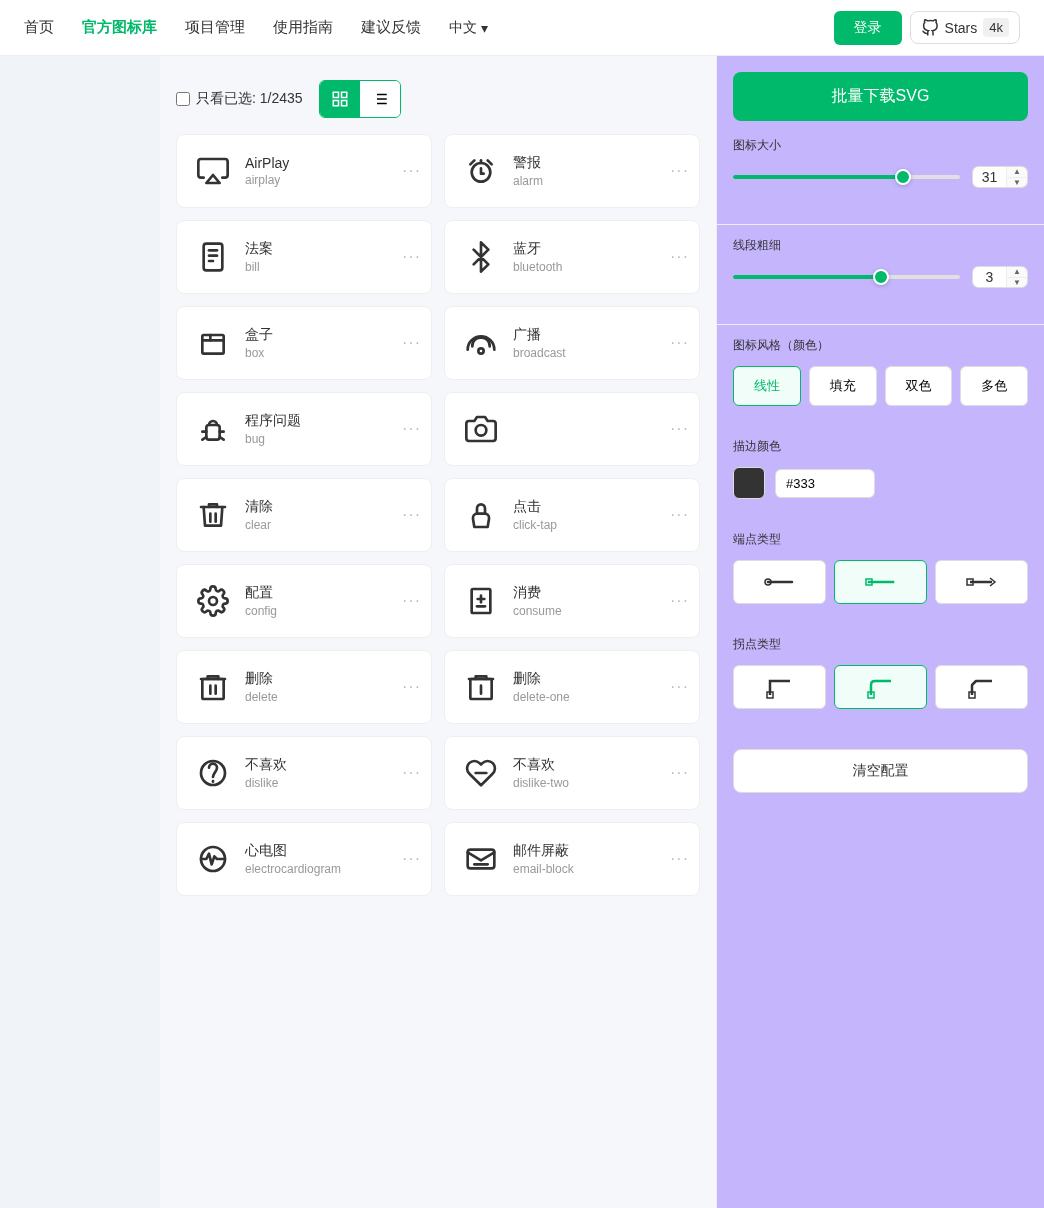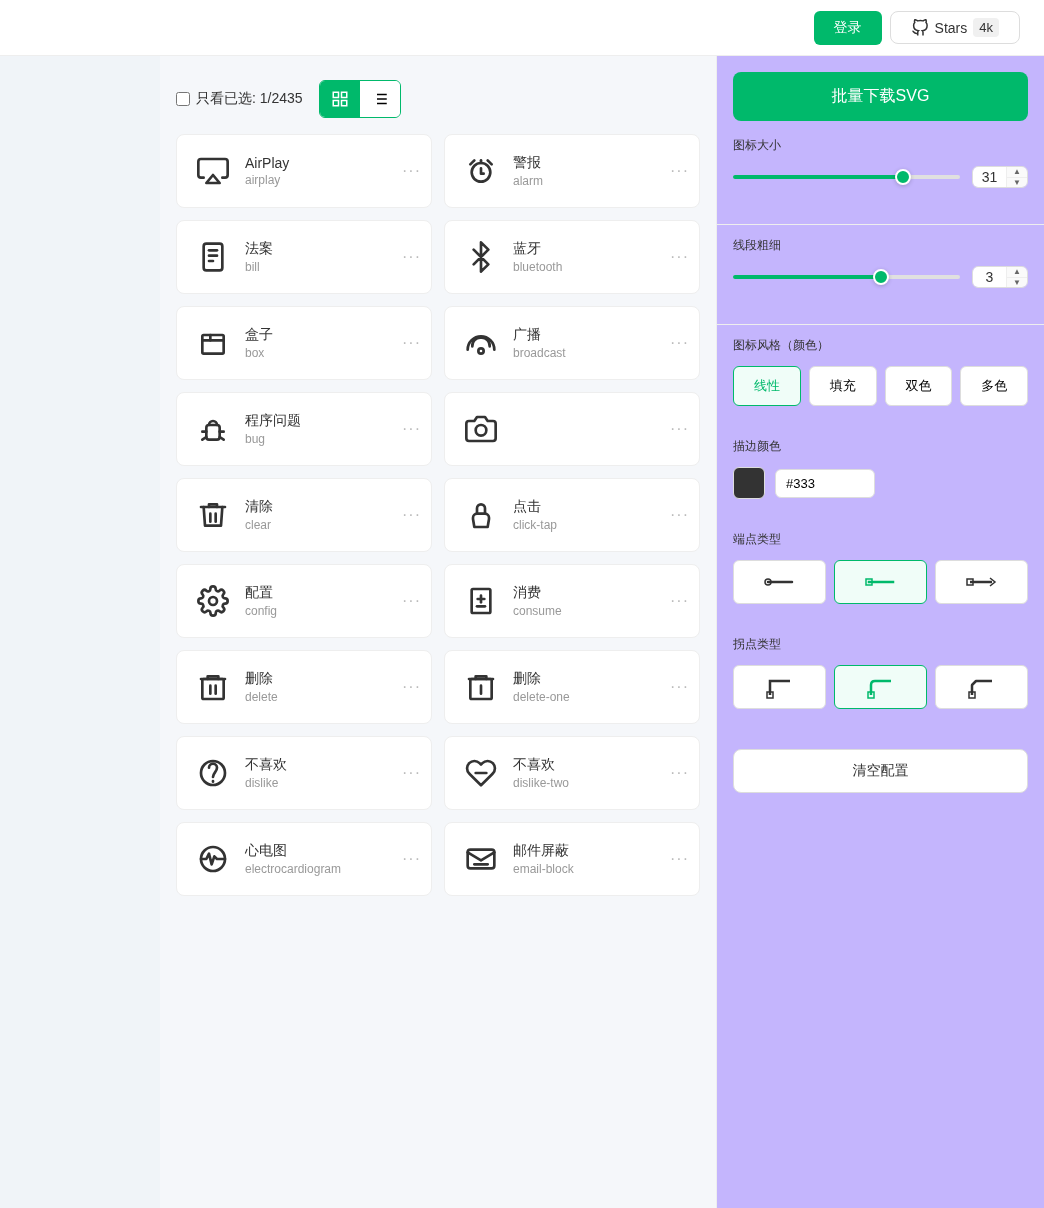--- a/index.html
+++ b/index.html
@@ -6,21 +6,21 @@
     body { font-family: -apple-system, BlinkMacSystemFont, 'PingFang SC', 'Microsoft YaHei', sans-serif; background: #f5f7fa; font-size: 14px; color: #333; }
 
     
     .header { display: flex; align-items: center; background: #fff; padding: 0 24px; height: 56px; border-bottom: 1px solid #eee; gap: 32px; }
     .header-nav { display: flex; align-items: center; gap: 28px; }
     .nav-item { color: #333; cursor: pointer; font-size: 15px; text-decoration: none; }
     .nav-item.active { color: #00b96b; font-weight: 600; }
     .nav-dropdown { display: flex; align-items: center; gap: 4px; color: #333; cursor: pointer; }
     .header-right { margin-left: auto; display: flex; align-items: center; gap: 8px; }
     .login-btn { background: #00b96b; color: #fff; border: none; border-radius: 6px; padding: 8px 20px; font-size: 14px; cursor: pointer; }
-    .stars-btn { display: flex; align-items: center; gap: 6px; border: 1px solid #ddd; border-radius: 8px; padding: 6px 20px; cursor: pointer; background: #fff; text-align: right; }
+    .stars-btn { display: flex; align-items: center; gap: 6px; border: 1px solid #ddd; border-radius: 8px; padding: 6px 10px; cursor: pointer; background: #fff; text-align: right; }
     .stars-count { background: #f0f0f0; border-radius: 4px; padding: 2px 6px; font-size: 13px; }
 
     
     .main-layout { display: flex; height: calc(100vh - 56px); }
 
     
     .sidebar { width: 160px; background: #f0f4f8; padding: 16px 0; flex-shrink: 0; }
 
     
     .content { flex: 1; overflow-y: auto; padding: 16px; }
@@ -79,20 +79,31 @@
     .panel-number-input { width: 56px; border: 1px solid #ddd; border-radius: 6px; display: flex; align-items: stretch; overflow: hidden; }
     .panel-number-val { flex: 1; text-align: center; font-size: 14px; padding: 2px 4px; border: none; outline: none; background: #fff; }
     .panel-number-stepper { display: flex; flex-direction: column; border-left: 1px solid #eee; }
     .panel-number-stepper button { flex: 1; border: none; background: #fafafa; cursor: pointer; padding: 0 4px; font-size: 8px; color: #666; width: 20px; }
     .panel-number-stepper button:first-child { border-bottom: 1px solid #eee; }
   </style>
 </head>
 <body>
 
 <header class="header">
+  <nav class="header-nav">
+    <a class="nav-item">首页</a>
+    <a class="nav-item active">官方图标库</a>
+    <a class="nav-item">项目管理</a>
+    <a class="nav-item">使用指南</a>
+    <a class="nav-item">建议反馈</a>
+    <div class="nav-dropdown">
+      <span>中文</span>
+      <span>▾</span>
+    </div>
+  </nav>
   <div class="header-right">
     <button class="login-btn">登录</button>
     <div class="stars-btn">
       <svg width="18" height="18" viewBox="0 0 24 24" fill="none" stroke="#333" stroke-width="2">
         <path d="M9 19c-5 1.5-5-2.5-7-3m14 6v-3.87a3.37 3.37 0 0 0-.94-2.61c3.14-.35 6.44-1.54 6.44-7A5.44 5.44 0 0 0 20 4.77 5.07 5.07 0 0 0 19.91 1S18.73.65 16 2.48a13.38 13.38 0 0 0-7 0C6.27.65 5.09 1 5.09 1A5.07 5.07 0 0 0 5 4.77a5.44 5.44 0 0 0-1.5 3.78c0 5.42 3.3 6.61 6.44 7A3.37 3.37 0 0 0 9 18.13V22"></path>
       </svg>
       <span>Stars</span>
       <span class="stars-count">4k</span>
     </div>
   </div>

